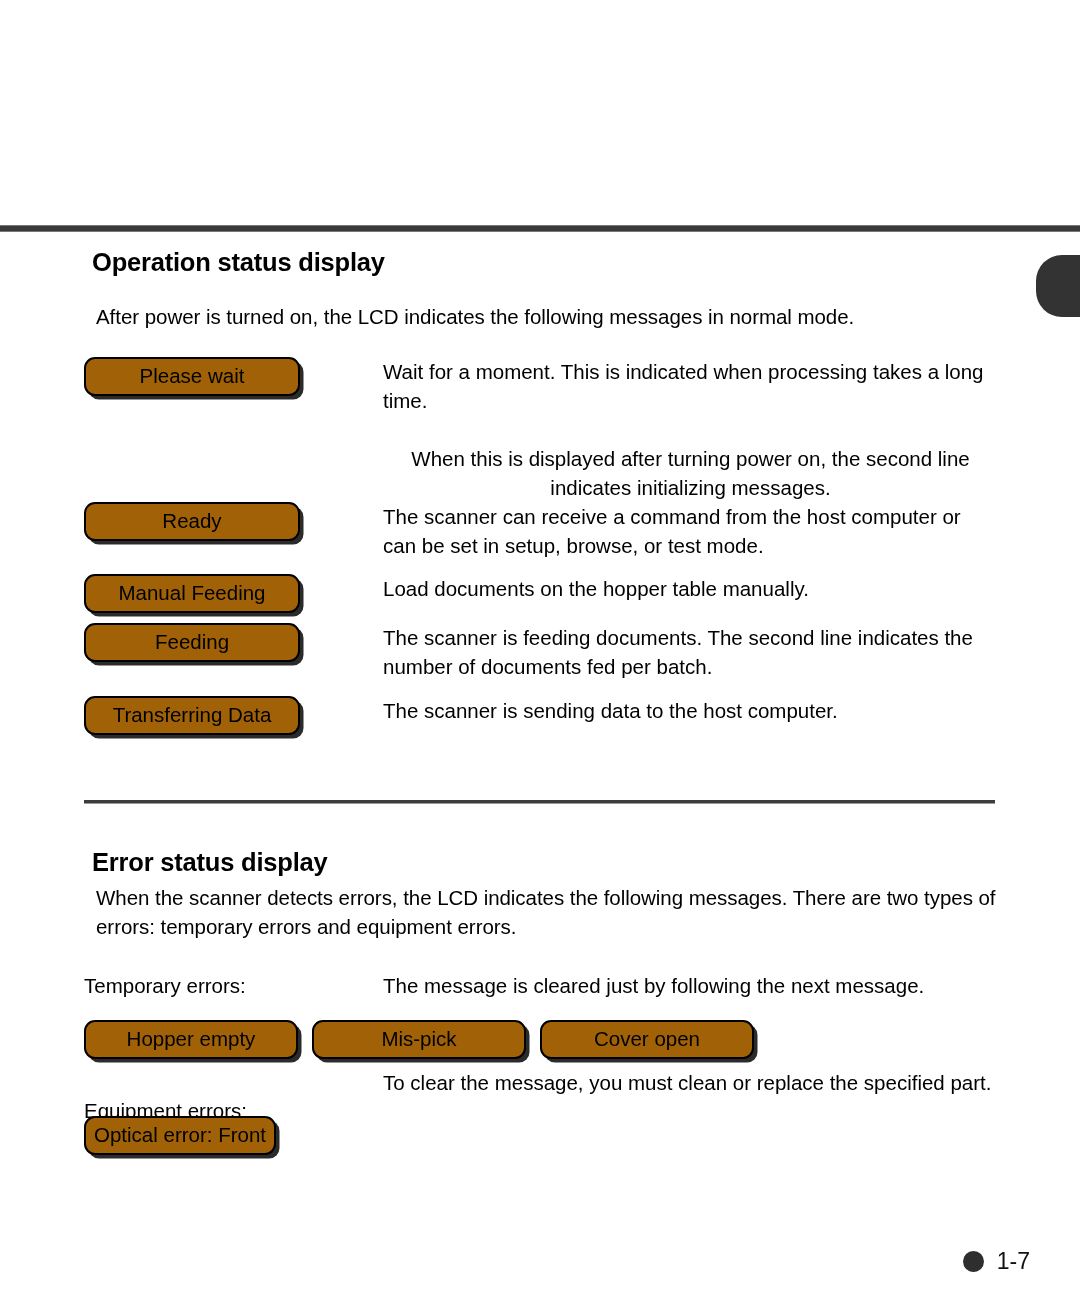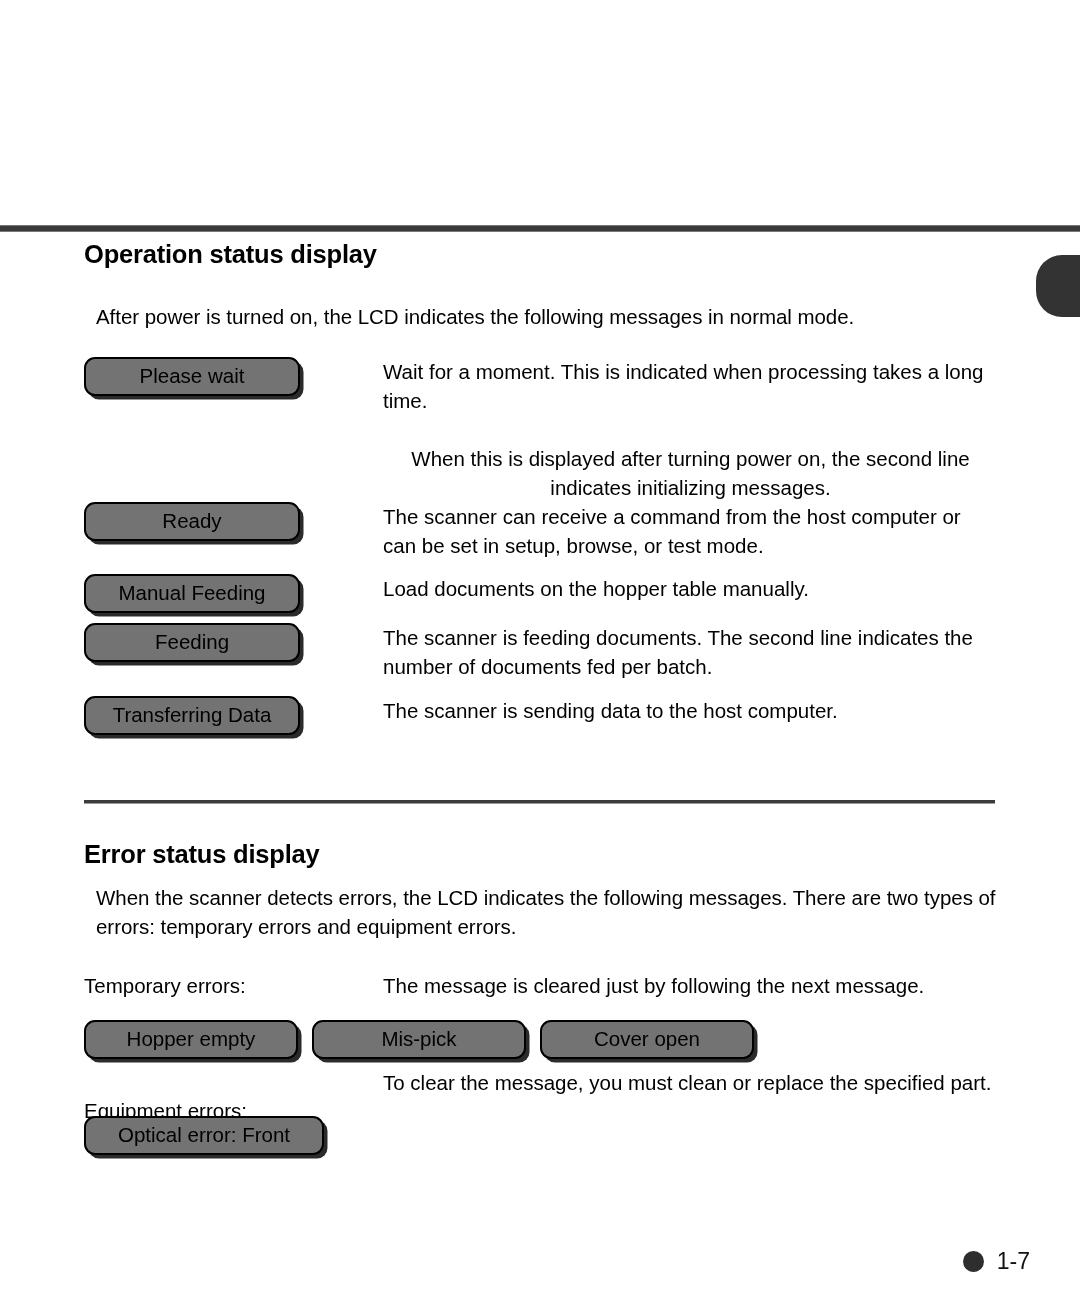--- a/index.html
+++ b/index.html
@@ -72,51 +72,51 @@
   .content {
     position: absolute;
     left: 84px;
     top: 240px;
     width: 915px;
   }
 
   h2.section-title {
     font-size: 25.5px;
     font-weight: bold;
-    margin: 0;
+    margin: 8px;
     letter-spacing: -0.2px;
   }
 
   .body-text {
     font-size: 20.5px;
     line-height: 29px;
     letter-spacing: -0.05px;
     margin-left: 12px;
   }
 
   
   .lcd {
     position: relative;
     box-sizing: border-box;
     height: 39px;
-    background: #737373;
+    background: #a16207;
     border: 2.4px solid #000;
     border-radius: 11px;
     display: flex;
     align-items: center;
     justify-content: center;
     font-size: 20.5px;
     line-height: 1;
     color: #000;
     box-shadow: 4px 4px 0 -0.5px #2b2b2b;
     padding-bottom: 1px;
   }
   .lcd-w1 { width: 216px; }
   .lcd-w2 { width: 214px; }
-  .lcd-w3 { width: 240px; text-align: center; }
+  .lcd-w3 { width: 192px; text-align: center; }
 
   
   .sec1 {
     position: absolute;
     left: 0;
     top: 0;
     width: 915px;
   }
   .row {
     position: absolute;

